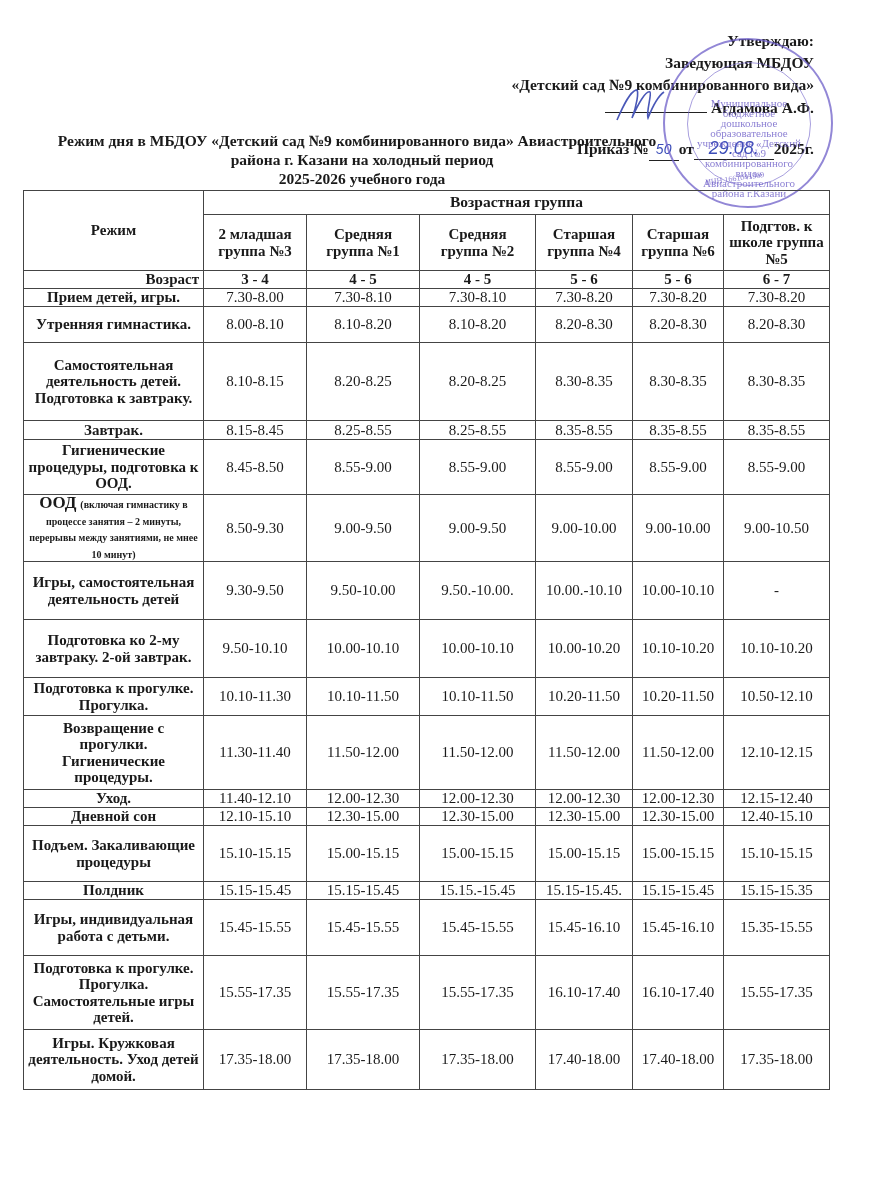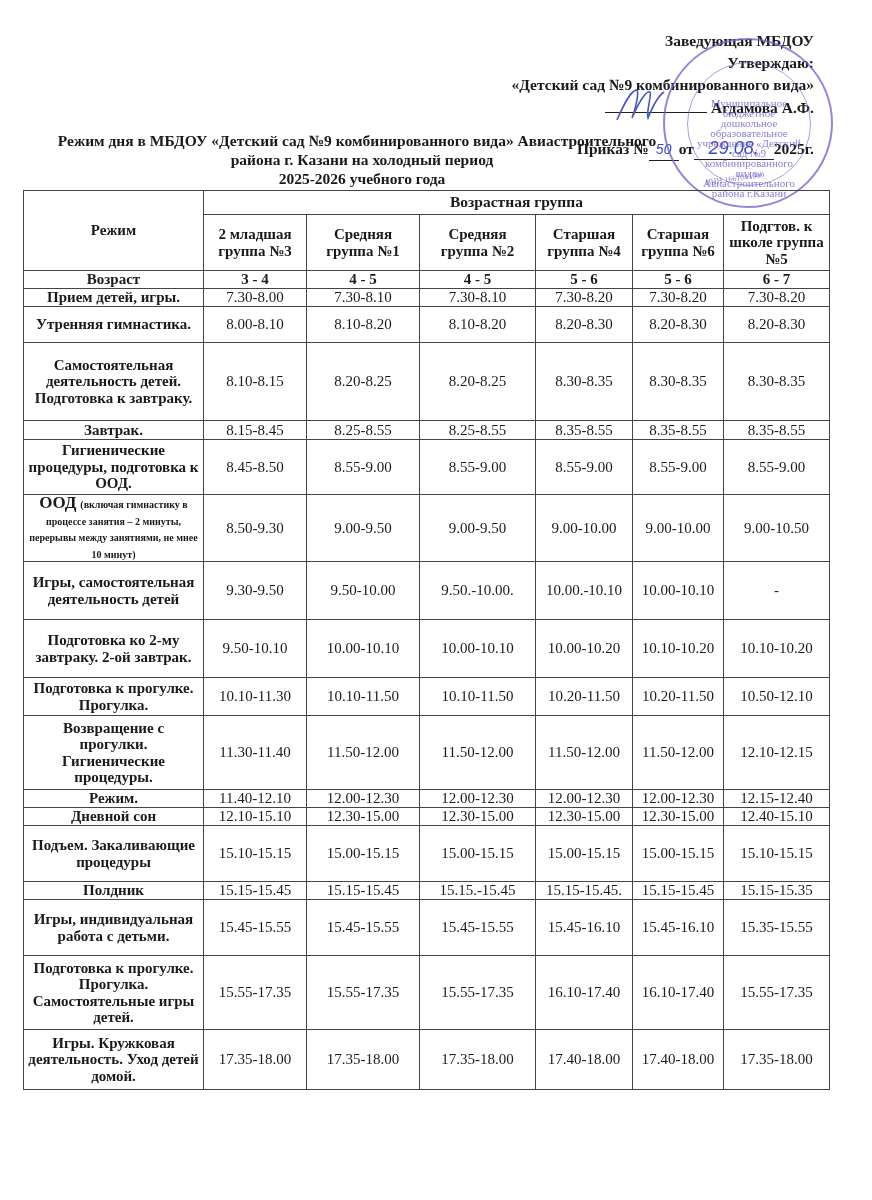--- a/index.html
+++ b/index.html
@@ -11,35 +11,35 @@
   .date-field { display:inline-block; border-bottom:1px solid #222; min-width:80px; text-align:center; color:#3b4db8; font-style:italic; font-weight:normal; font-family:"Liberation Sans", sans-serif; font-size:18px; }
   .title { position:absolute; left:0; width:724px; top:131px; text-align:center; font-weight:bold; font-size:15.5px; line-height:19px; }
   .title div { white-space:nowrap; }
   .title .t1 { padding-right:10px; }
   table.sched { position:absolute; left:23px; top:190px; width:806px; border-collapse:collapse; table-layout:fixed; }
   table.sched td, table.sched th { border:1px solid #444; padding:0 4px; vertical-align:middle; font-size:15px; line-height:16.5px; }
   table.sched th { font-weight:bold; text-align:center; }
   td.mode { font-weight:bold; text-align:center; }
   td.val { text-align:center; font-weight:normal; }
   tr.age td { font-weight:bold; text-align:center; }
-  tr.age td.mode { text-align:center; }
+  tr.age td.mode { text-align:right; }
   .ood-small { font-size:10px; line-height:12px; font-weight:bold; }
   .ood-big { font-size:17px; }
   .stamp { position:absolute; left:663px; top:38px; width:170px; height:170px; border-radius:50%; border:2px solid rgba(110,95,200,0.75); box-sizing:border-box; pointer-events:none; }
   .stamp .inner { position:absolute; left:22px; top:22px; width:122px; height:122px; border-radius:50%; border:1.5px solid rgba(110,95,200,0.6); }
   .stamp .txt { position:absolute; left:30px; top:58px; width:108px; text-align:center; color:rgba(110,95,200,0.8); font-family:"Liberation Serif", serif; font-size:11px; line-height:10px; }
   .stamp .inn { position:absolute; left:40px; top:134px; color:rgba(110,95,200,0.8); font-size:8px; transform:rotate(-8deg); }
   .signature { position:absolute; left:612px; top:84px; width:60px; height:40px; pointer-events:none; }
 </style>
 </head>
 <body>
 
 <div class="approval">
+  <div>Утверждаю:</div>
   <div>Заведующая МБДОУ</div>
-  <div>Утверждаю:</div>
   <div>«Детский сад №9 комбинированного вида»</div>
   <div><span class="sigline"></span><span>Агдамова А.Ф.</span></div>
   <div><span>Приказ №</span><span class="num-field">50</span><span>от</span><span class="date-field">29.08.</span><span>2025г.</span></div>
 </div>
 
 <svg class="signature" viewBox="0 0 60 40">
   <path d="M5 36 C12 20, 18 8, 24 6 C28 5, 24 24, 20 34 C26 20, 34 6, 38 8 C40 10, 34 28, 36 34 C40 24, 46 12, 52 8" fill="none" stroke="#4a58b8" stroke-width="1.6"></path>
 </svg>
 
 <div class="stamp">
@@ -172,21 +172,21 @@
       <tr style="height: 74px;">
         <td class="mode">Возвращение с прогулки. Гигиенические процедуры.</td>
         <td class="val">11.30-11.40</td>
         <td class="val">11.50-12.00</td>
         <td class="val">11.50-12.00</td>
         <td class="val">11.50-12.00</td>
         <td class="val">11.50-12.00</td>
         <td class="val">12.10-12.15</td>
       </tr>
       <tr style="height: 18px;">
-        <td class="mode">Режим.</td>
+        <td class="mode">Уход.</td>
         <td class="val">11.40-12.10</td>
         <td class="val">12.00-12.30</td>
         <td class="val">12.00-12.30</td>
         <td class="val">12.00-12.30</td>
         <td class="val">12.00-12.30</td>
         <td class="val">12.15-12.40</td>
       </tr>
       <tr style="height: 18px;">
         <td class="mode">Дневной сон</td>
         <td class="val">12.10-15.10</td>

